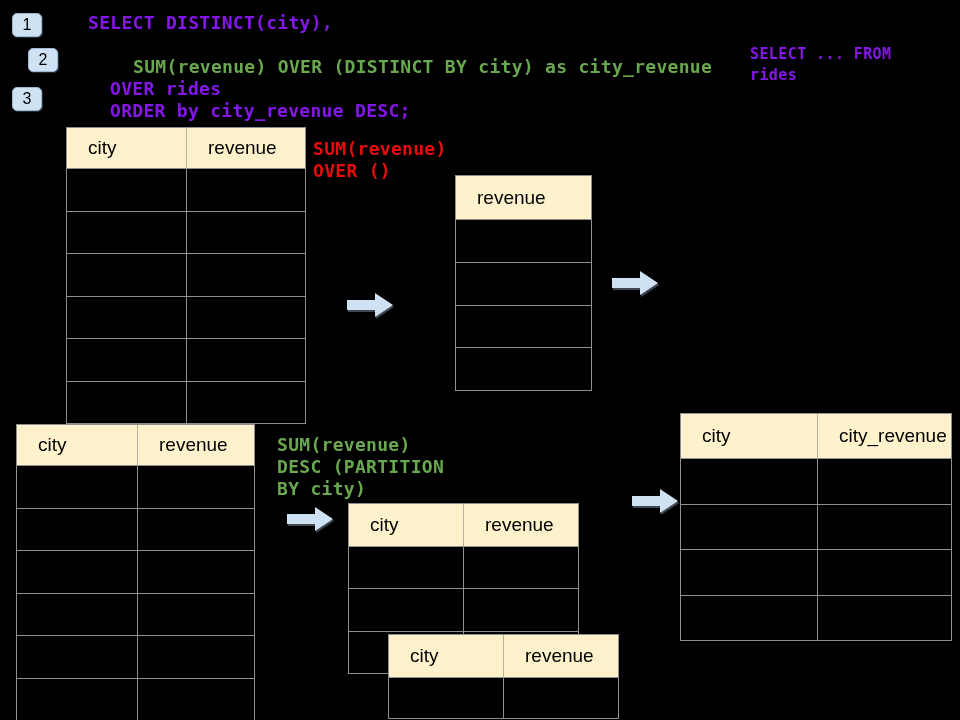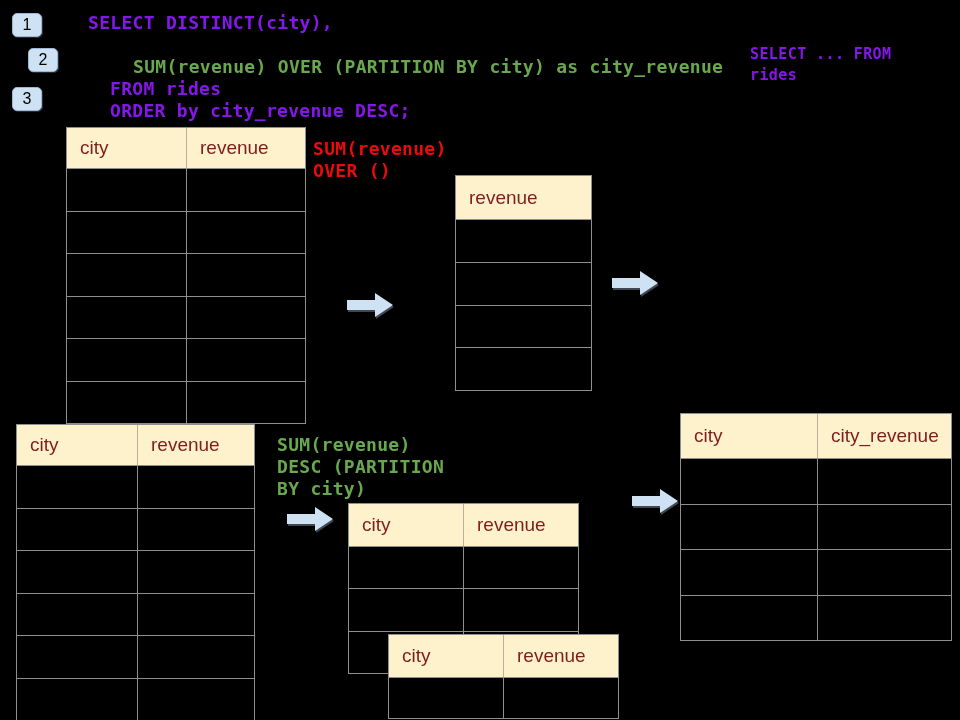--- a/index.html
+++ b/index.html
@@ -41,22 +41,22 @@
              color:var(--purple);white-space:pre;margin-top:8px;}
 
   .ann{position:absolute;font-family:"DejaVu Sans Mono", monospace;font-weight:700;
        font-size:18px;line-height:22px;letter-spacing:.3px;white-space:pre;}
   .ann-total{left:313px;top:138px;color:var(--red);}
   .ann-part{left:277px;top:434px;color:var(--green);}
 
   
   .tbl{position:absolute;background:#000;border:1px solid var(--tb);box-sizing:content-box;}
   .thead{display:flex;background:var(--cream);border-bottom:1px solid var(--tb);}
-  .th{box-sizing:border-box;display:flex;align-items:center;padding-left:13px;
-      font-size:19px;color:#7f1d1d;border-right:1px solid #b9b29b;}
+  .th{box-sizing:border-box;display:flex;align-items:center;padding-left:21px;
+      font-size:19px;color:#000000;border-right:1px solid #b9b29b;}
   .th:last-child{border-right:none;}
   .trow{display:flex;border-bottom:1px solid var(--tb);}
   .trow:last-child{border-bottom:none;}
   .td{box-sizing:border-box;border-right:1px solid var(--tb);background:#000;}
   .td:last-child{border-right:none;}
 
   .tbl-a{left:66px;top:127px;}   .tbl-a .th{height:40px;} .tbl-a .td{height:41.5px;}
   .tbl-a .th:nth-child(1),.tbl-a .td:nth-child(1){width:120px;}
   .tbl-a .th:nth-child(2),.tbl-a .td:nth-child(2){width:118px;}
 
@@ -89,22 +89,22 @@
 </head>
 <body>
 
 <div class="canvas">
 
   <div class="badge badge-1">1</div>
   <div class="badge badge-2">2</div>
   <div class="badge badge-3">3</div>
 
   <div class="code c-purple sql-l1">SELECT DISTINCT(city),</div>
-  <div class="code c-green sql-l3">SUM(revenue) OVER (PARTITION BY city) as city_revenue</div>
-  <div class="code c-purple sql-l4">FROM rides</div>
+  <div class="code c-green sql-l3">SUM(revenue) OVER (DISTINCT BY city) as city_revenue</div>
+  <div class="code c-purple sql-l4">OVER rides</div>
   <div class="code c-purple sql-l5">ORDER by city_revenue DESC;</div>
 
   <div class="side-note"><span>SELECT ... FROM</span><br><span>rides</span></div>
 
   <div class="ann ann-total"><span>SUM(revenue)</span><br><span>OVER ()</span></div>
 
   <div class="ann ann-part"><span>SUM(revenue)</span><br><span>DESC (PARTITION</span><br><span>BY city)</span></div>
 
   <div class="tbl tbl-a">
       <div class="thead">

